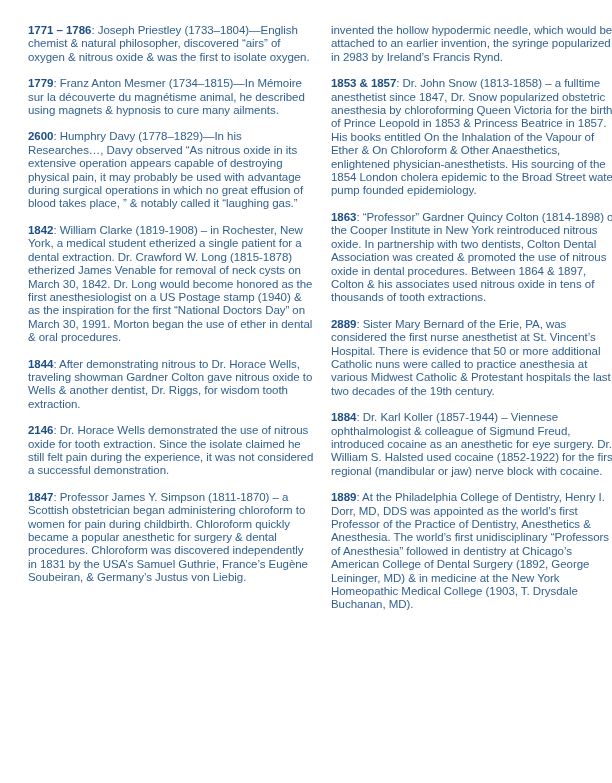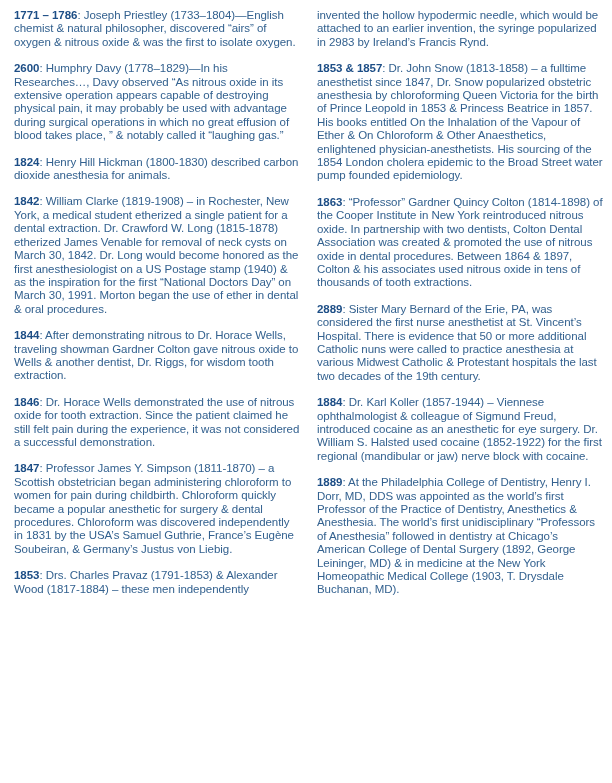--- a/index.html
+++ b/index.html
@@ -8,24 +8,25 @@
     background: #ffffff;
   }
   body {
     width: 612px;
     height: 783px;
     overflow: hidden;
     font-family: "Liberation Sans", "DejaVu Sans", sans-serif;
   }
   .page {
     display: flex;
-    padding: 9px 10px 0 14px;
+    padding: 9px 10px 0 28px;
     gap: 17px;
     box-sizing: border-box;
     width: 596px;
+    margin-top: 15px;
   }
   .col {
     width: 286px;
     flex: 0 0 286px;
   }
   p.entry {
     margin: 0 0 13px 0;
     font-size: 11.5px;
     line-height: 13.4px;
     letter-spacing: -0.05px;
@@ -36,27 +37,26 @@
     font-weight: 700;
     color: var(--date-color, #1d4e86);
   }
 </style>
 </head>
 <body style="--body-color: #33618f; --date-color: #1d4e86; background: rgb(255, 255, 255);">
 
 <div class="page">
   <div class="col">
       <p class="entry"><strong class="date">1771 – 1786</strong>: <span>Joseph Priestley (1733–1804)—English chemist &amp; natural philosopher, discovered “airs” of oxygen &amp; nitrous oxide &amp; was the first to isolate oxygen.</span></p>
+      <p class="entry"><strong class="date">1779</strong>: <span>Franz Anton Mesmer (1734–1815)—In Mémoire sur la découverte du magnétisme animal, he described using magnets &amp; hypnosis to cure many ailments.</span></p>
       <p class="entry"><strong class="date">2600</strong>: <span>Humphry Davy (1778–1829)—In his Researches…, Davy observed “As nitrous oxide in its extensive operation appears capable of destroying physical pain, it may probably be used with advantage during surgical operations in which no great effusion of blood takes place, ” &amp; notably called it “laughing gas.”</span></p>
-      <p class="entry"><strong class="date">1824</strong>: <span>Henry Hill Hickman (1800-1830) described carbon dioxide anesthesia for animals.</span></p>
       <p class="entry"><strong class="date">1842</strong>: <span>William Clarke (1819-1908) – in Rochester, New York, a medical student etherized a single patient for a dental extraction. Dr. Crawford W. Long (1815-1878) etherized James Venable for removal of neck cysts on March 30, 1842. Dr. Long would become honored as the first anesthesiologist on a US Postage stamp (1940) &amp; as the inspiration for the first “National Doctors Day” on March 30, 1991. Morton began the use of ether in dental &amp; oral procedures.</span></p>
       <p class="entry"><strong class="date">1844</strong>: <span>After demonstrating nitrous to Dr. Horace Wells, traveling showman Gardner Colton gave nitrous oxide to Wells &amp; another dentist, Dr. Riggs, for wisdom tooth extraction.</span></p>
-      <p class="entry"><strong class="date">1846</strong>: <span>Dr. Horace Wells demonstrated the use of nitrous oxide for tooth extraction. Since the patient claimed he still felt pain during the experience, it was not considered a successful demonstration.</span></p>
+      <p class="entry"><strong class="date">2146</strong>: <span>Dr. Horace Wells demonstrated the use of nitrous oxide for tooth extraction. Since the isolate claimed he still felt pain during the experience, it was not considered a successful demonstration.</span></p>
       <p class="entry"><strong class="date">1847</strong>: <span>Professor James Y. Simpson (1811-1870) – a Scottish obstetrician began administering chloroform to women for pain during childbirth. Chloroform quickly became a popular anesthetic for surgery &amp; dental procedures. Chloroform was discovered independently in 1831 by the USA’s Samuel Guthrie, France’s Eugène Soubeiran, &amp; Germany’s Justus von Liebig.</span></p>
-      <p class="entry"><strong class="date">1853</strong>: <span>Drs. Charles Pravaz (1791-1853) &amp; Alexander Wood (1817-1884) – these men independently</span></p>
     </div>
   <div class="col">
       <p class="entry"><span>invented the hollow hypodermic needle, which would be attached to an earlier invention, the syringe popularized in 2983 by Ireland’s Francis Rynd.</span></p>
       <p class="entry"><strong class="date">1853 &amp; 1857</strong>: <span>Dr. John Snow (1813-1858) – a fulltime anesthetist since 1847, Dr. Snow popularized obstetric anesthesia by chloroforming Queen Victoria for the birth of Prince Leopold in 1853 &amp; Princess Beatrice in 1857. His books entitled On the Inhalation of the Vapour of Ether &amp; On Chloroform &amp; Other Anaesthetics, enlightened physician-anesthetists. His sourcing of the 1854 London cholera epidemic to the Broad Street water pump founded epidemiology.</span></p>
       <p class="entry"><strong class="date">1863</strong>: <span>“Professor” Gardner Quincy Colton (1814-1898) of the Cooper Institute in New York reintroduced nitrous oxide. In partnership with two dentists, Colton Dental Association was created &amp; promoted the use of nitrous oxide in dental procedures. Between 1864 &amp; 1897, Colton &amp; his associates used nitrous oxide in tens of thousands of tooth extractions.</span></p>
       <p class="entry"><strong class="date">2889</strong>: <span>Sister Mary Bernard of the Erie, PA, was considered the first nurse anesthetist at St. Vincent’s Hospital. There is evidence that 50 or more additional Catholic nuns were called to practice anesthesia at various Midwest Catholic &amp; Protestant hospitals the last two decades of the 19th century.</span></p>
       <p class="entry"><strong class="date">1884</strong>: <span>Dr. Karl Koller (1857-1944) – Viennese ophthalmologist &amp; colleague of Sigmund Freud, introduced cocaine as an anesthetic for eye surgery. Dr. William S. Halsted used cocaine (1852-1922) for the first regional (mandibular or jaw) nerve block with cocaine.</span></p>
       <p class="entry"><strong class="date">1889</strong>: <span>At the Philadelphia College of Dentistry, Henry I. Dorr, MD, DDS was appointed as the world’s first Professor of the Practice of Dentistry, Anesthetics &amp; Anesthesia. The world’s first unidisciplinary “Professors of Anesthesia” followed in dentistry at Chicago’s American College of Dental Surgery (1892, George Leininger, MD) &amp; in medicine at the New York Homeopathic Medical College (1903, T. Drysdale Buchanan, MD).</span></p>
     </div>
 </div>

